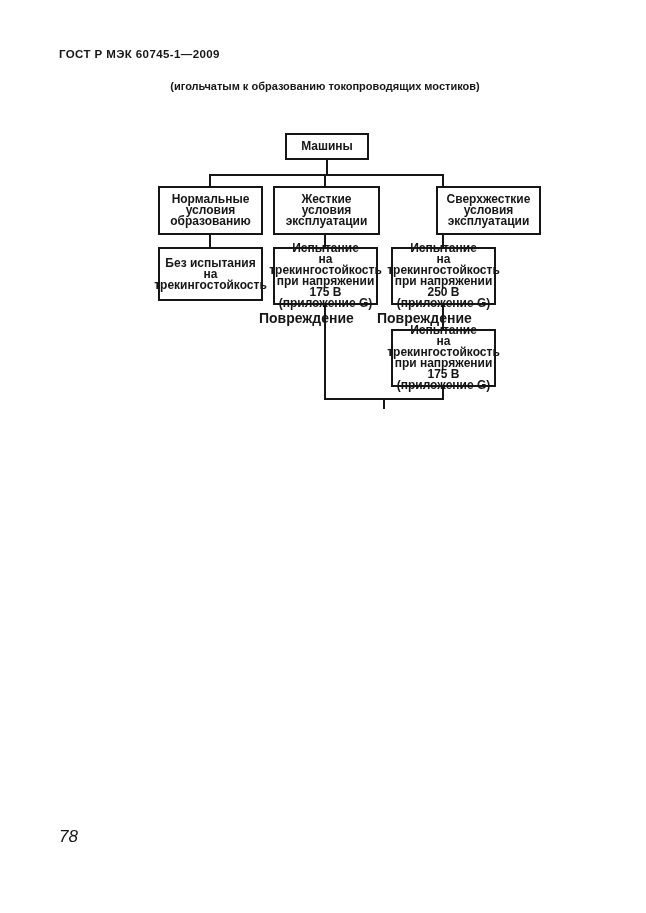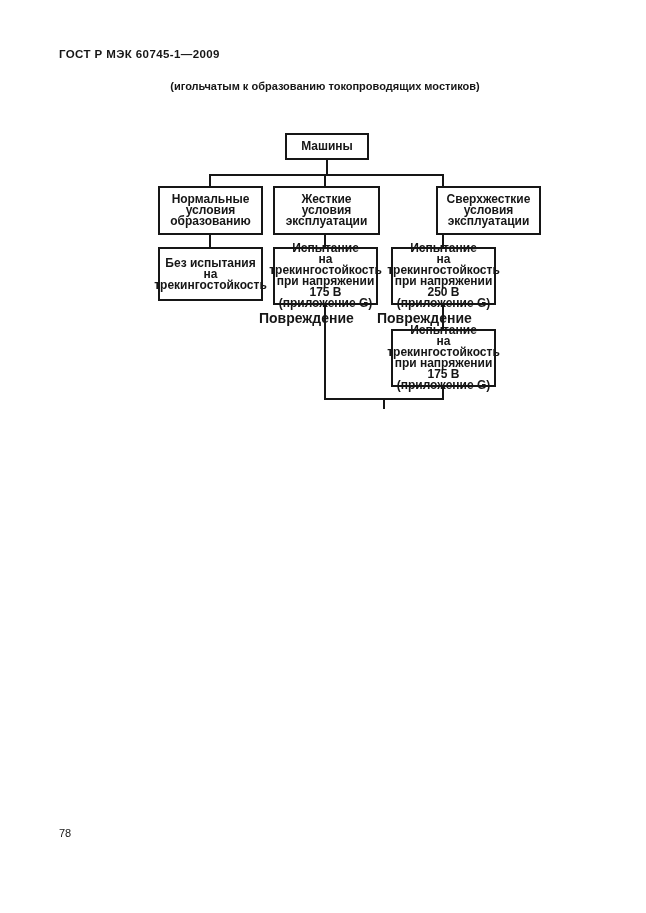--- a/index.html
+++ b/index.html
@@ -51,21 +51,22 @@
   .hline { height: 2px; }
   .edge-label {
     position: absolute;
     font-size: 14px;
     font-weight: bold;
     white-space: nowrap;
   }
   .page-number {
     position: absolute;
     left: 56px; top: 824px;
-    font-size: 11px;
+    font-size: 17px;
+    font-style: italic;
   }
 </style>
 </head>
 <body>
 
 <div class="page">
 
   <div class="doc-header">ГОСТ Р МЭК 60745-1—2009</div>
 
   <div class="fig-title">

